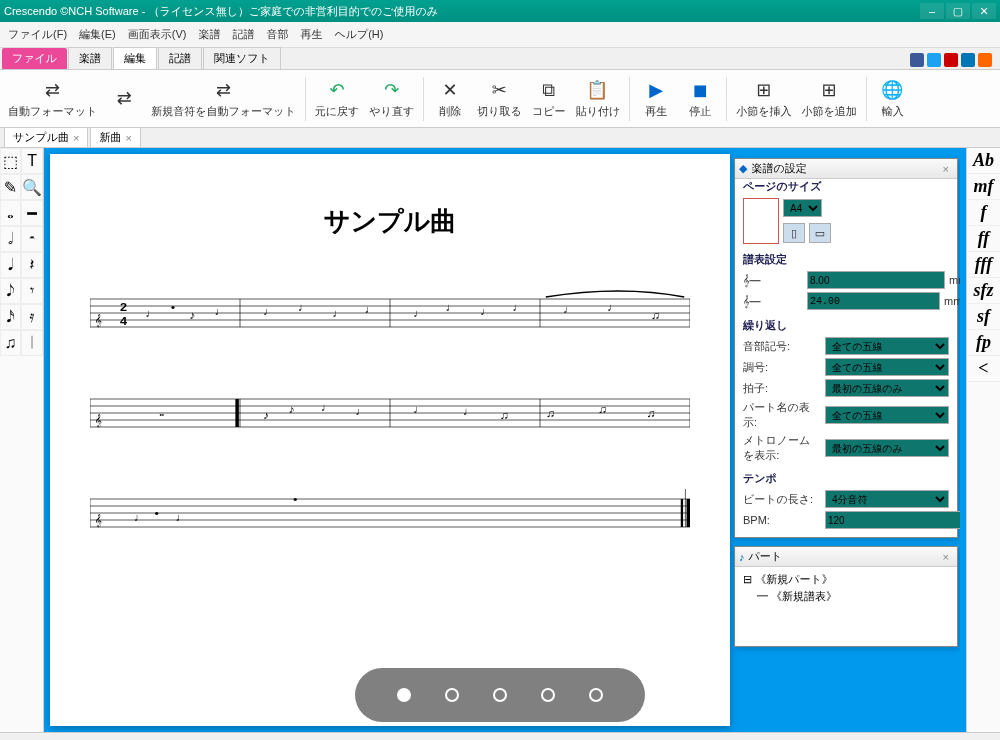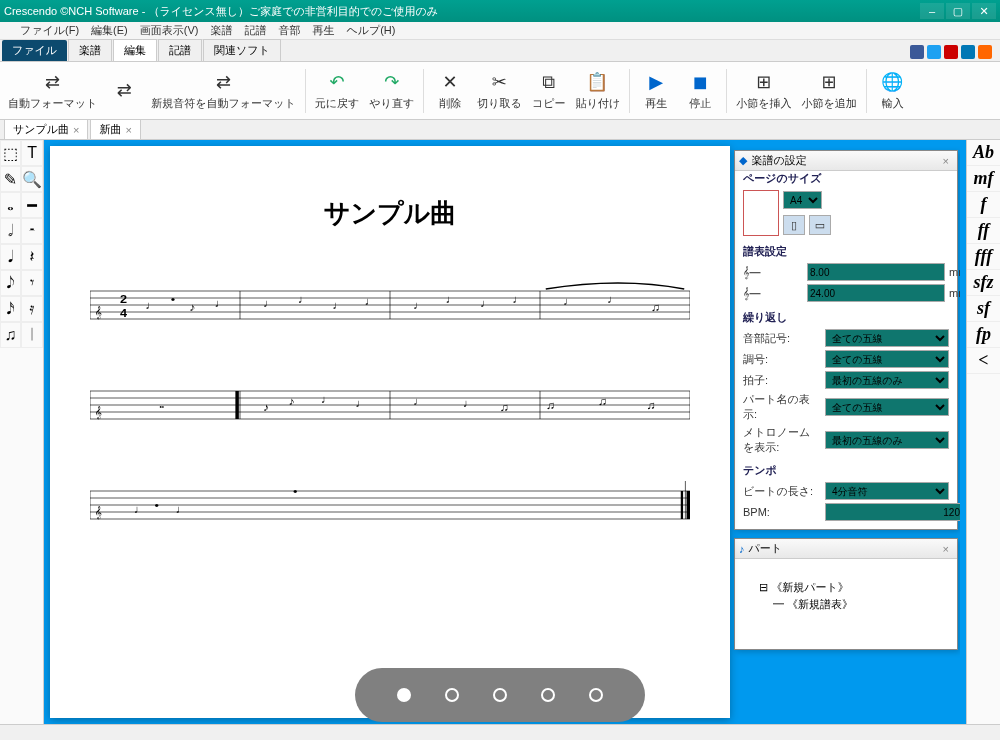--- a/index.html
+++ b/index.html
@@ -4,26 +4,26 @@
 <style>
 * { box-sizing: border-box; margin: 0; padding: 0; font-family: "Meiryo UI", "MS UI Gothic", sans-serif; font-size: 11px; }
 html, body { width: 1000px; height: 740px; overflow: hidden; background: #fff; }
 
 
 .titlebar { height: 20px; background: linear-gradient(#00a090,#009080); color: #fff; display: flex; align-items: center; padding: 11px 4px; font-size: 11px; }
 .titlebar .wc { margin-left: auto; display: flex; gap: 2px; }
 .titlebar .wc div { width: 24px; height: 16px; background: rgba(255,255,255,0.1); text-align: center; line-height: 16px; cursor: pointer; }
 
 
-.menubar { height: 18px; background: #f5f5f5; border-bottom: 1px solid #ddd; display: flex; align-items: center; padding: 0 14px; font-size: 10px; color: #333; }
+.menubar { height: 26px; background: #f5f5f5; border-bottom: 1px solid #ddd; display: flex; align-items: center; padding: 0 2px; font-size: 10px; color: #333; }
 .menubar span { padding: 2px 6px; cursor: pointer; }
 
 
 .tabstrip { height: 22px; background: #f0f0f0; border-bottom: 1px solid #ccc; display: flex; align-items: flex-end; padding: 0 2px; }
-.tabstrip .file-tab { background: #0c4a6e; color: #fff; padding: 3px 10px; border-radius: 2px 2px 0 0; font-size: 11px; cursor: pointer; }
+.tabstrip .file-tab { background: #ec4899; color: #fff; padding: 3px 10px; border-radius: 2px 2px 0 0; font-size: 11px; cursor: pointer; }
 .tabstrip .tab { padding: 3px 10px; background: #f0f0f0; border: 1px solid #ccc; border-bottom: none; cursor: pointer; font-size: 11px; margin-left: 1px; }
 .tabstrip .tab.active { background: #fff; }
 .social { margin-left: auto; display: flex; gap: 3px; padding: 2px 6px; }
 .social div { width: 14px; height: 14px; border-radius: 2px; cursor: pointer; }
 
 
 .ribbon { height: 58px; background: #fdfdfd; border-bottom: 1px solid #ccc; display: flex; align-items: center; padding: 2px 4px; gap: 2px; }
 .rbtn { display: flex; flex-direction: column; align-items: center; justify-content: center; padding: 2px 4px; min-width: 42px; height: 52px; cursor: pointer; border-radius: 2px; font-size: 9px; color: #333; }
 .rbtn .ric { width: 24px; height: 24px; display: flex; align-items: center; justify-content: center; font-size: 18px; margin-bottom: 2px; }
 .rsep { width: 1px; height: 44px; background: #ddd; margin: 0 3px; }
@@ -61,21 +61,21 @@
 .pgroup { margin-bottom: 8px; }
 .pgroup .pgtitle { font-weight: bold; color: #225; margin-bottom: 4px; }
 .prow { display: flex; align-items: center; margin: 3px 0; gap: 4px; }
 .prow label { flex: 0 0 78px; color: #333; }
 .prow select, .prow input[type=text] { flex: 1; border: 1px solid #aaa; height: 18px; padding: 0 2px; font-size: 10px; background: #0f766e; }
 .prow input[type=radio] { margin-right: 2px; }
 .thumb { width: 36px; height: 46px; border: 1px solid #c55; background: #fff; }
 .ibtn { width: 22px; height: 20px; border: 1px solid #aaa; background: linear-gradient(#fefefe,#e0e0e0); display: inline-flex; align-items: center; justify-content: center; cursor: pointer; font-size: 11px; }
 
 .partpanel { font-size: 10px; }
-.parttree { height: 90px; padding: 20px; overflow: auto; }
+.parttree { height: 79px; padding: 4px; overflow: auto; }
 .parttree .ti { padding: 1px 0 1px 4px; }
 
 
 .overlay-dots { position: absolute; left: 50%; bottom: 18px; transform: translateX(-50%); width: 290px; height: 54px; background: #808080; border-radius: 27px; display: flex; align-items: center; justify-content: center; gap: 34px; }
 .overlay-dots .dot { width: 14px; height: 14px; border: 2px solid #fff; border-radius: 50%; }
 .overlay-dots .dot.fill { background: #fff; }
 </style>
 </head>
 <body>
 
@@ -330,21 +330,21 @@
           </div>
           <div class="pgroup">
             <div class="pgtitle">譜表設定</div>
             <div class="prow">
                 <span style="flex:0 0 60px">𝄞━</span>
                 <input type="text" style="flex: 0 0 44px;" value="8.00">
                 <span>mm</span>
               </div>
             <div class="prow">
                 <span style="flex:0 0 60px">𝄞━</span>
-                <input type="text" style="flex: 0 0 44px;" value="24.00">
+                <input type="text" style="flex: 0 0 44px; font-family: Liberation Mono, monospace;" value="24.00">
                 <span>mm</span>
               </div>
           </div>
           <div class="pgroup">
             <div class="pgtitle">繰り返し</div>
             <div id="repeatrows">
                 <div class="prow">
                   <label>音部記号:</label>
                   <select><option>全ての五線</option></select>
                 </div>
@@ -367,21 +367,21 @@
               </div>
           </div>
           <div class="pgroup">
             <div class="pgtitle">テンポ</div>
             <div class="prow">
                 <label>ビートの長さ:</label>
                 <select><option>4分音符</option></select>
               </div>
             <div class="prow">
                 <label>BPM:</label>
-                <input type="text" style="flex: 0 0 44px; text-align: right;" value="120">
+                <input type="text" style="flex: 0 0 44px;" value="120">
               </div>
           </div>
         </div>
       </div>
 
       <div class="panel partpanel">
         <div class="panel-title">
           <span style="color:#06c;margin-right:4px">♪</span>
           <span>パート</span>
           <span class="pclose">×</span>

